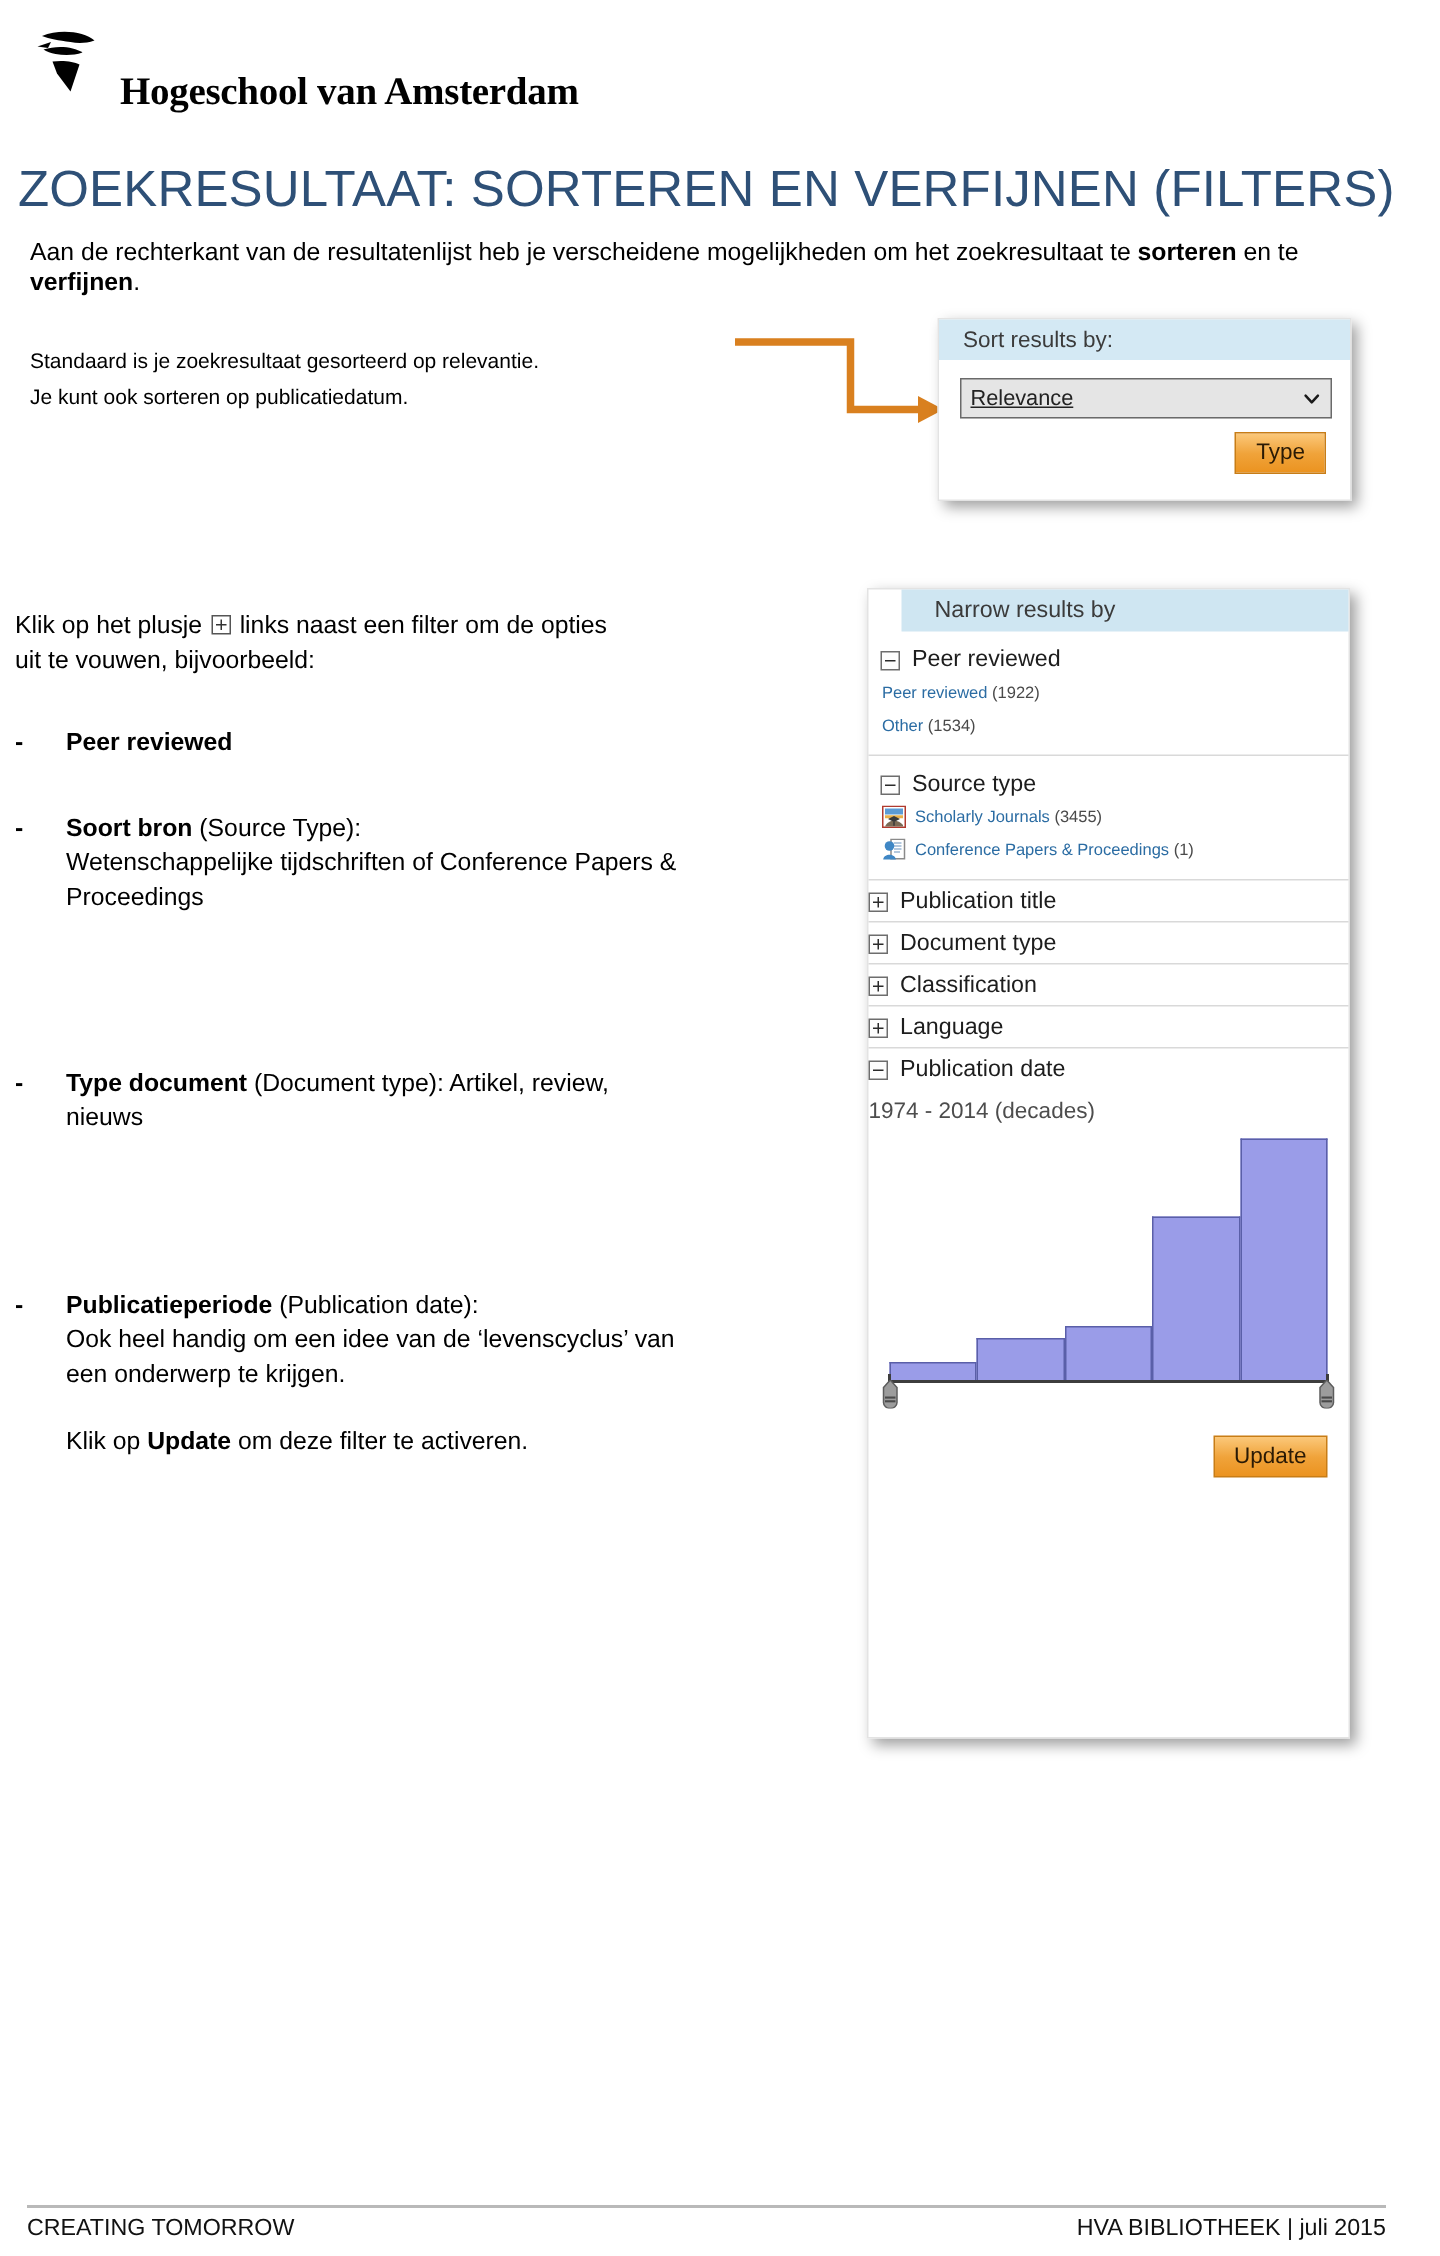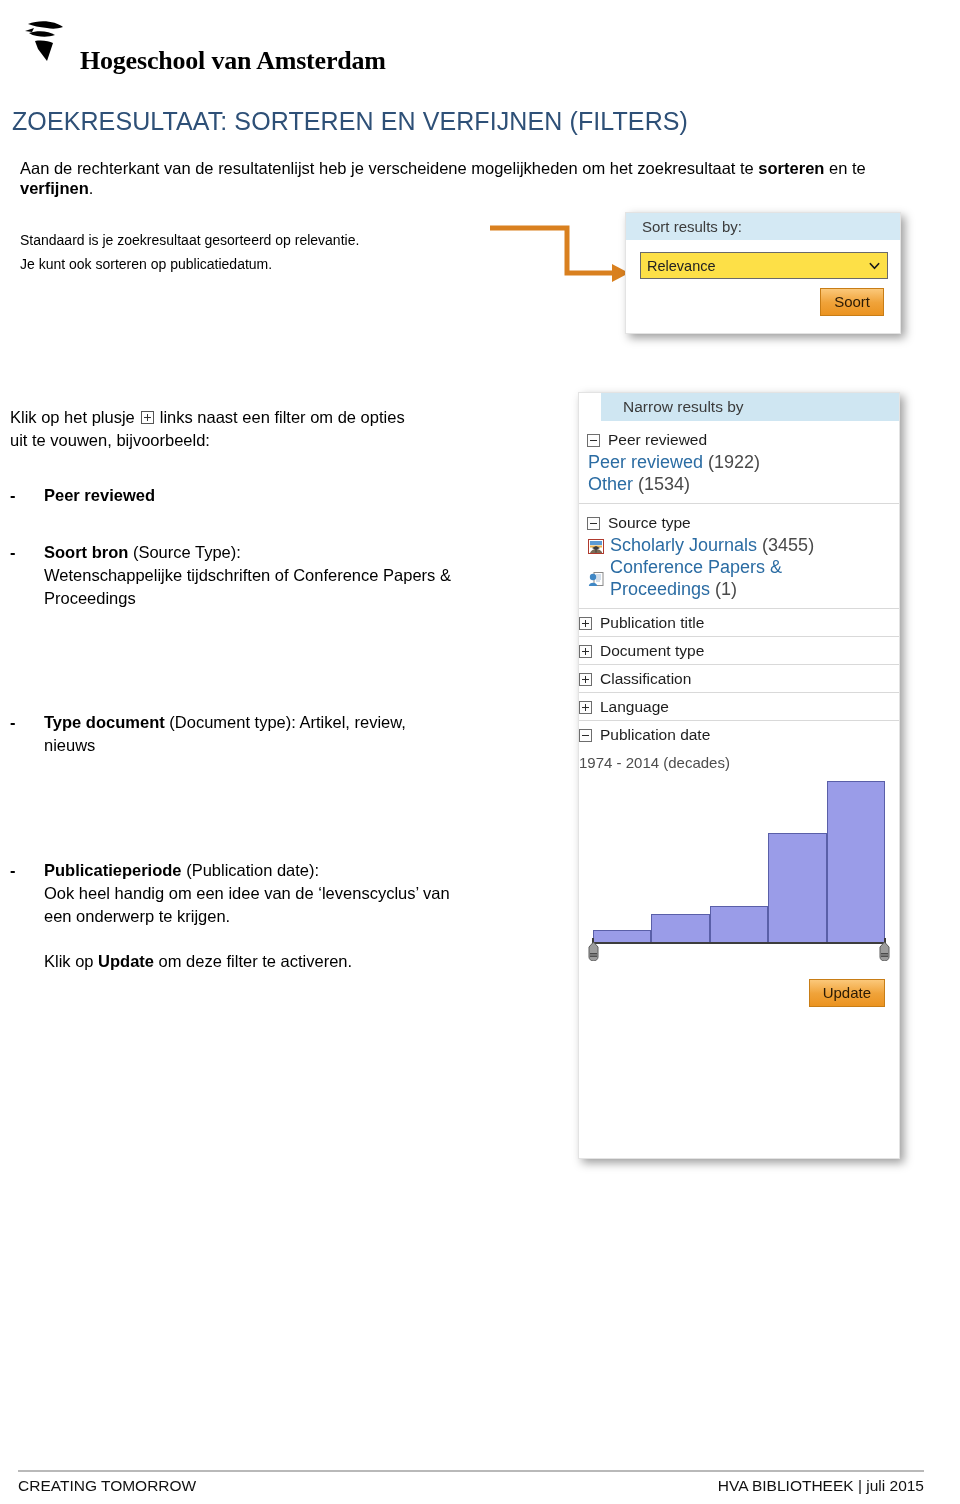--- a/index.html
+++ b/index.html
@@ -31,21 +31,21 @@
     letter-spacing: -0.2px;
     color: #000;
     white-space: nowrap;
     margin-top: 40px;
   }
 
   
   .page-title {
     position: absolute;
     top: 107px; left: 12px;
-    font-size: 25px;
+    font-size: 34px;
     color: #2e5077;
     letter-spacing: 0.1px;
     white-space: nowrap;
   }
 
   
   .intro {
     position: absolute;
     left: 20px; top: 158px;
     width: 880px;
@@ -106,26 +106,27 @@
     padding: 5px 0 5px 16px;
   }
 
   
   #sort-widget { left: 625px; top: 212px; width: 276px; height: 122px; }
   #sort-widget .shot-head { background: #d4e9f4; }
   .sort-body { padding: 12px 14px 10px 14px; }
   .sort-select {
     width: 248px; height: 27px;
     border: 1px solid #6a6a6a;
-    background: #fde047;
+    background: #e5e5e5;
     display: flex; align-items: center;
     padding: 0 6px;
     font-size: 14.5px;
     color: #222;
     position: relative;
+    text-decoration: underline;
   }
   .sort-select .chev {
     position: absolute; right: 7px; top: 50%;
     transform: translateY(-50%);
     width: 11px; height: 11px;
   }
   .btn-orange {
     background: linear-gradient(#fbc87a, #f0a33a 52%, #eb9320);
     border: 1px solid #c87d16;
     color: #2a1a05;
@@ -157,25 +158,25 @@
   }
   .exp-box::before {
     content: ""; position: absolute;
     left: 2px; right: 2px; top: 5px; height: 1px; background: #2a2a2a;
   }
   .exp-box.plus::after {
     content: ""; position: absolute;
     top: 2px; bottom: 2px; left: 5px; width: 1px; background: #2a2a2a;
   }
   .facet-link {
-    font-size: 18px;
+    font-size: 11px;
     color: #2b6ca3;
     line-height: 22px;
     display: flex;
-    align-items: center;
+    align-items: flex-start;
     padding-left: 1px;
   }
   .facet-link .cnt { color: #4a4a4a; }
   .facet-link .ficon { flex: 0 0 auto; margin: 3px 6px 0 0; }
   .facet-link .ftext { flex: 1 1 auto; }
   .facet-row-compact { padding: 2px 0 2px 0; }
 
   
   .hist-label {
     text-align: left;
@@ -261,21 +262,21 @@
 <div class="shot" id="sort-widget">
   <div class="shot-head">Sort results by:</div>
   <div class="sort-body">
     <div class="sort-select">
       <span>Relevance</span>
       <svg class="chev" viewBox="0 0 12 12">
         <path d="M1.5 3.5 L6 8.5 L10.5 3.5" stroke="#1a1a1a" stroke-width="1.8" fill="none" stroke-linecap="round" stroke-linejoin="round"></path>
       </svg>
     </div>
     <div class="sort-btn-row">
-      <span class="btn-orange">Soort</span>
+      <span class="btn-orange">Type</span>
     </div>
   </div>
 </div>
 
 <div class="shot" id="narrow-panel">
   <div class="shot-head">Narrow results by</div>
 
   <div class="facet-group">
     <div class="facet-title">
       <span class="exp-box"></span>

